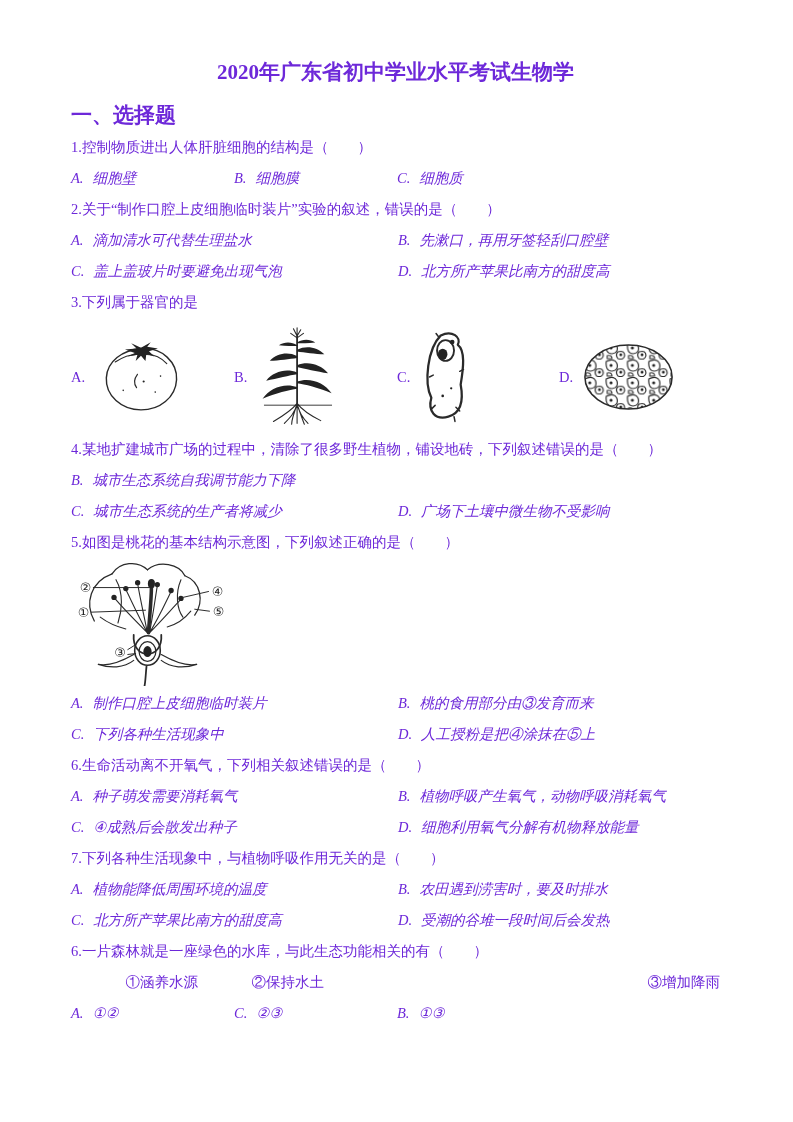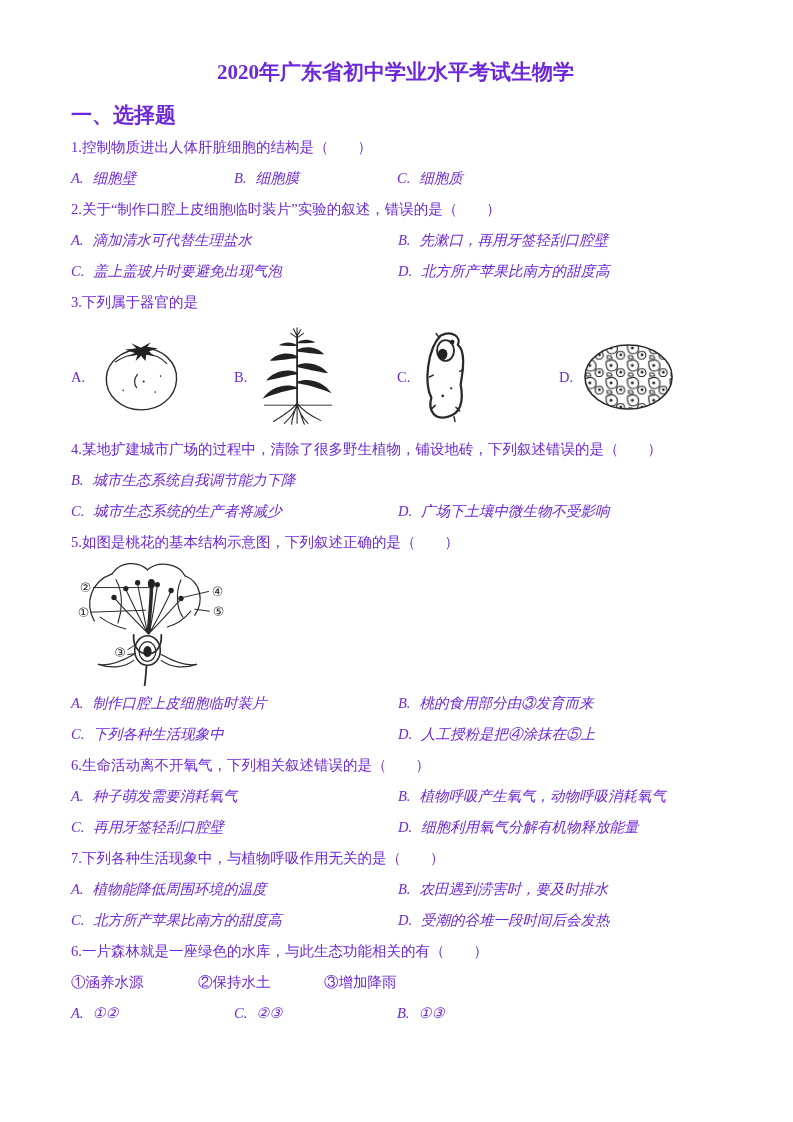--- a/index.html
+++ b/index.html
@@ -24,21 +24,21 @@
   }
   .section-heading{
     font-size:21px;
     font-weight:bold;
     line-height:30px;
     margin-bottom:2px;
   }
   .line{line-height:31px;white-space:nowrap;}
   .opts4{display:grid;grid-template-columns:163px 163px 162px 1fr;line-height:31px;}
   .opts2{display:grid;grid-template-columns:327px 1fr;line-height:31px;}
-  .items3{display:grid;grid-template-columns:127px 126px 1fr;line-height:31px;}
+  .items3{display:grid;grid-template-columns:127px 126px 1fr;line-height:31px;text-align:right;}
   .opt{white-space:nowrap;font-style:italic;}
   .opt .lbl{margin-right:9px;}
   .imgrow{
     display:grid;grid-template-columns:163px 163px 162px 1fr;
     align-items:center;height:110px;margin:4px 0 2px 0;
   }
   .imgcell{display:flex;align-items:center;gap:10px;}
   .figwrap{height:126px;margin:2px 0 2px -8px;}
   svg{display:block;}
   .sk{stroke:#2a2a2a;fill:none;stroke-linecap:round;stroke-linejoin:round;}
@@ -207,21 +207,21 @@
     </div>
   </div>
 
   <div>
     <div class="line">6.生命活动离不开氧气，下列相关叙述错误的是（　　）</div>
     <div class="opts2">
       <span class="opt"><span class="lbl">A.</span><span>种子萌发需要消耗氧气</span></span>
       <span class="opt"><span class="lbl">B.</span><span>植物呼吸产生氧气，动物呼吸消耗氧气</span></span>
     </div>
     <div class="opts2">
-      <span class="opt"><span class="lbl">C.</span><span>再用牙签轻刮口腔壁</span></span>
+      <span class="opt"><span class="lbl">C.</span><span>④成熟后会散发出种子</span></span>
       <span class="opt"><span class="lbl">D.</span><span>细胞利用氧气分解有机物释放能量</span></span>
     </div>
   </div>
 
   <div>
     <div class="line">7.下列各种生活现象中，与植物呼吸作用无关的是（　　）</div>
     <div class="opts2">
       <span class="opt"><span class="lbl">A.</span><span>植物能降低周围环境的温度</span></span>
       <span class="opt"><span class="lbl">B.</span><span>农田遇到涝害时，要及时排水</span></span>
     </div>

